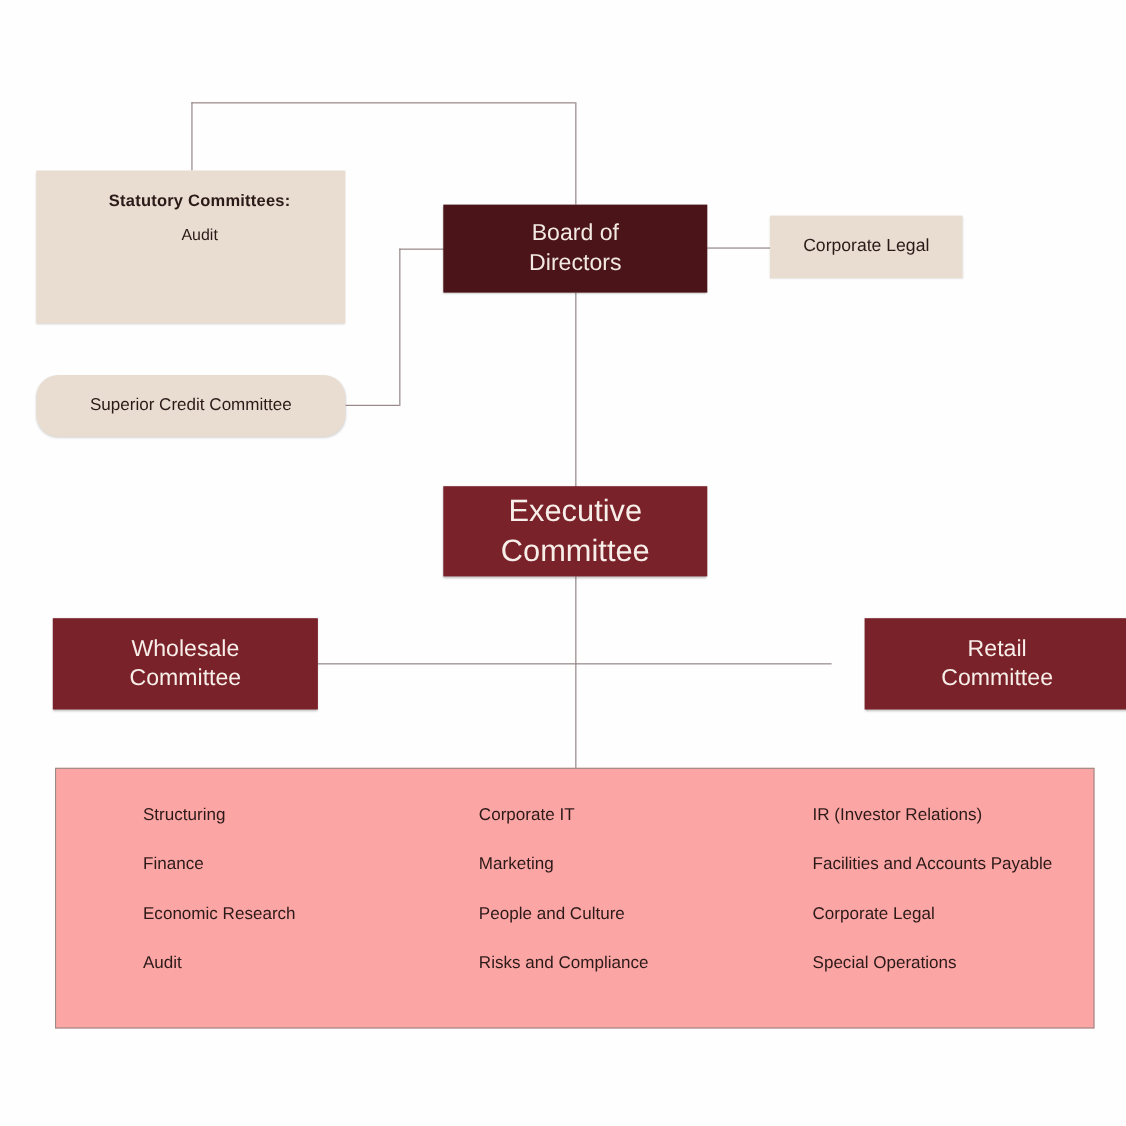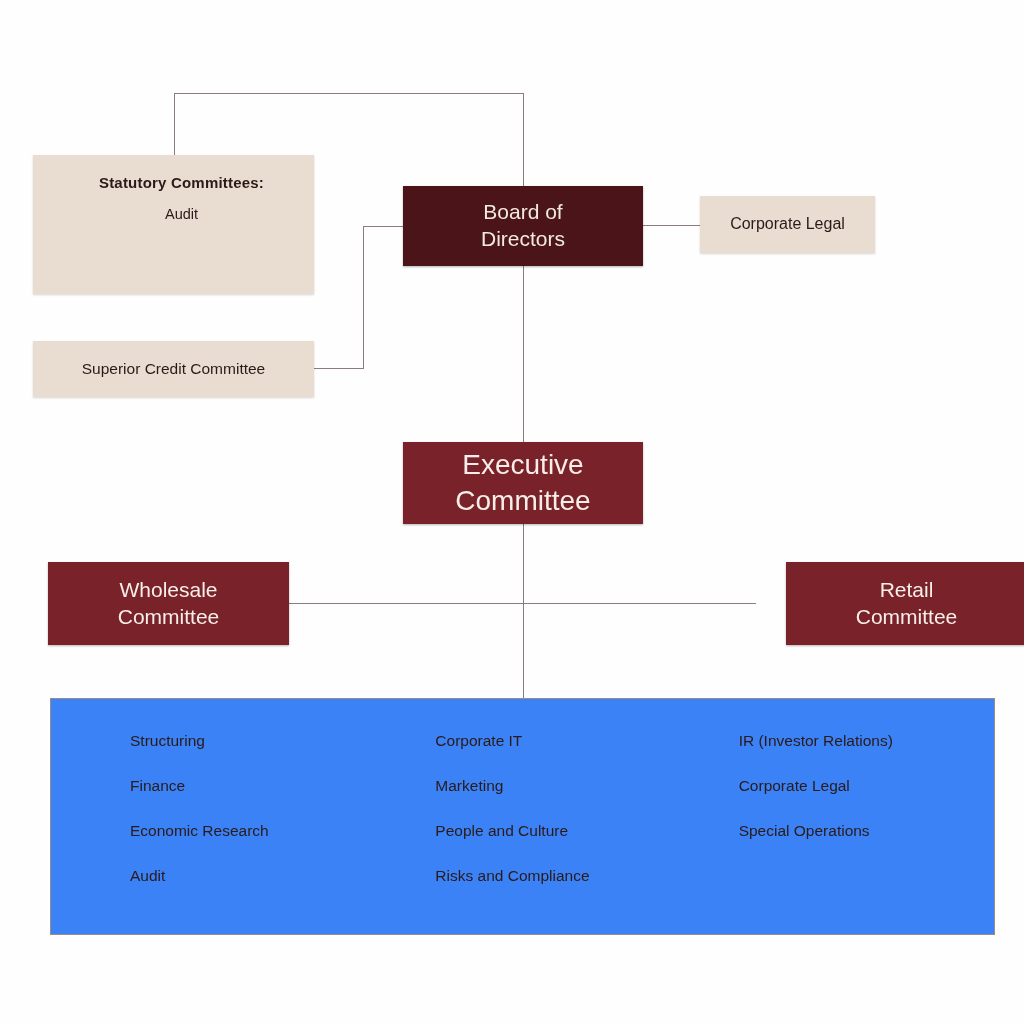--- a/index.html
+++ b/index.html
@@ -72,20 +72,21 @@
     font-size: 15px;
     margin-bottom: 13px;
     letter-spacing: 0.2px;
   }
   #statutory-committees .sc-item {
     margin-bottom: 12px;
   }
   #superior-credit-committee {
     left: 33px; top: 341px; width: 281px; height: 56px;
     font-size: 15.5px;
+    border-radius: 20px;
   }
   #executive-committee {
     left: 403px; top: 442px; width: 240px; height: 82px;
     font-size: 28px;
   }
   #wholesale-committee {
     left: 48px; top: 562px; width: 241px; height: 83px;
     font-size: 21px;
   }
   #retail-committee {
@@ -93,21 +94,21 @@
     font-size: 21px;
   }
 
   
   #departments-panel {
     position: absolute;
     left: 50px; top: 698px;
     width: 945px; height: 237px;
     box-sizing: border-box;
     border: 1px solid #9b8a87;
-    background: #3b82f6;
+    background: #fca5a5;
     display: flex;
     padding: 34px 0 0 0;
   }
   .dept-col {
     flex: 1;
     display: flex;
     flex-direction: column;
   }
   .dept-col.col-1 { padding-left: 79px; }
   .dept-col.col-2 { padding-left: 50px; }
@@ -193,19 +194,20 @@
 
     <div class="dept-col col-2">
       <div class="dept-item">Corporate IT</div>
       <div class="dept-item">Marketing</div>
       <div class="dept-item">People and Culture</div>
       <div class="dept-item">Risks and Compliance</div>
     </div>
 
     <div class="dept-col col-3">
       <div class="dept-item">IR (Investor Relations)</div>
+      <div class="dept-item">Facilities and Accounts Payable</div>
       <div class="dept-item">Corporate Legal</div>
       <div class="dept-item">Special Operations</div>
     </div>
 
   </div>
 
 </div>
 
 </body></html>

